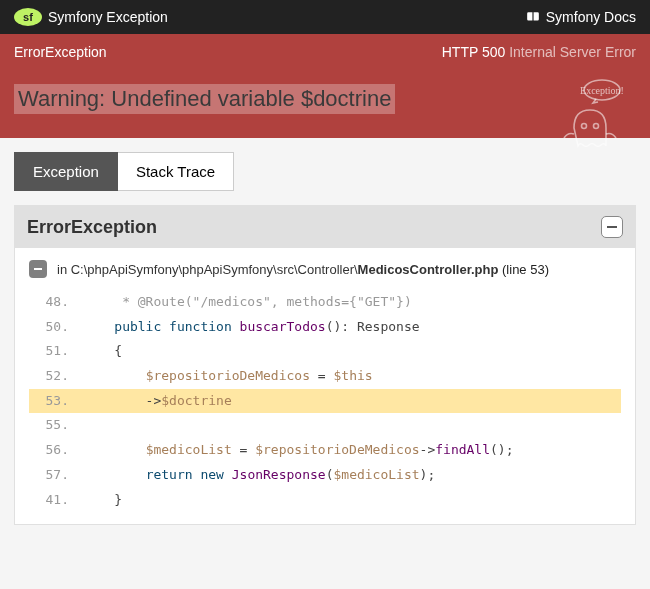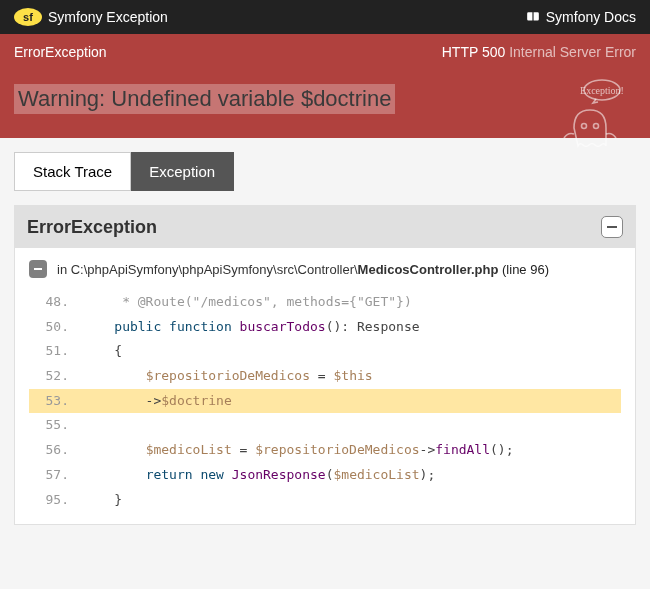--- a/index.html
+++ b/index.html
@@ -1,20 +1,20 @@
 <!DOCTYPE html>
 <html><head>
 <meta charset="utf-8">
 <style>
 * { margin: 0; padding: 0; box-sizing: border-box; }
 body { font-family: -apple-system, BlinkMacSystemFont, "Segoe UI", Helvetica, Arial, sans-serif; background: #f5f5f5; width: 650px; height: 589px; overflow: hidden; }
 
 .top-bar { background: #222; color: #fff; padding: 8px 14px; display: flex; justify-content: space-between; align-items: center; font-size: 14px; }
 .top-bar-left, .top-bar-right { display: flex; align-items: center; gap: 6px; }
-.sf-logo { width: 28px; height: 18px; background: #fde047; border-radius: 50%; display: inline-flex; align-items: center; justify-content: center; color: #222; font-size: 11px; font-weight: bold; }
+.sf-logo { width: 28px; height: 18px; background: #bef264; border-radius: 50%; display: inline-flex; align-items: center; justify-content: center; color: #222; font-size: 11px; font-weight: bold; }
 .book-icon { width: 14px; height: 14px; }
 .top-bar a { color: #fff; text-decoration: none; }
 
 .error-banner { background: #b0413e; color: #fff; }
 .error-line { padding: 10px 14px; display: flex; justify-content: space-between; align-items: center; font-size: 14px; }
 .error-line .light { color: rgba(255,255,255,0.65); }
 .error-title-wrap { padding: 14px 14px 24px; position: relative; }
 .error-title { font-size: 22px; font-weight: 500; background: rgba(255,255,255,0.28); color: #3a3a3a; padding: 2px 4px; display: inline-block; }
 .ghost { position: absolute; right: 16px; top: 6px; }
 
@@ -83,43 +83,43 @@
         <circle cx="52" cy="50" r="2.5"></circle>
         <path d="M30 58 q-6 -2 -10 4"></path>
         <path d="M62 58 q6 -2 10 4"></path>
       </g>
     </svg>
   </div>
 </div>
 
 <div class="content">
   <div class="tabs">
+    <div class="tab active">Exception</div>
     <div class="tab">Stack Trace</div>
-    <div class="tab active">Exception</div>
   </div>
 
   <div class="exception-panel">
     <div class="panel-header">
       <h2>ErrorException</h2>
       <div class="collapse-btn">
         <svg width="12" height="12" viewBox="0 0 12 12">
             <rect x="1" y="5" width="10" height="2" fill="#555"></rect>
           </svg>
       </div>
     </div>
 
     <div class="trace-body">
       <div class="trace-path-row">
         <div class="trace-toggle">
           <svg width="10" height="10" viewBox="0 0 10 10">
               <rect x="1" y="4" width="8" height="2" fill="#fff"></rect>
             </svg>
         </div>
         <div class="trace-path">
-          <span>in C:\phpApiSymfony\phpApiSymfony\src\Controller\</span><span class="bold">MedicosController.php</span><span class="line"> (line 96)</span>
+          <span>in C:\phpApiSymfony\phpApiSymfony\src\Controller\</span><span class="bold">MedicosController.php</span><span class="line"> (line 53)</span>
         </div>
       </div>
 
       <div class="code-block" id="code-block">
           <div class="code-row">
             <div class="line-num">48.</div>
             <div class="code-content"><span class="c">     * @Route("/medicos", methods={"GET"})</span></div>
           </div>
           <div class="code-row">
             <div class="line-num">50.</div>
@@ -143,19 +143,19 @@
           </div>
           <div class="code-row">
             <div class="line-num">56.</div>
             <div class="code-content">        <span class="v">$medicoList</span> = <span class="v">$repositorioDeMedicos</span>-&gt;<span class="fn">findAll</span>();</div>
           </div>
           <div class="code-row">
             <div class="line-num">57.</div>
             <div class="code-content">        <span class="kw">return</span> <span class="kw">new</span> <span class="fn">JsonResponse</span>(<span class="v">$medicoList</span>);</div>
           </div>
           <div class="code-row">
-            <div class="line-num">95.</div>
+            <div class="line-num">41.</div>
             <div class="code-content">    }</div>
           </div>
         </div>
     </div>
   </div>
 </div>
 
 </body></html>

